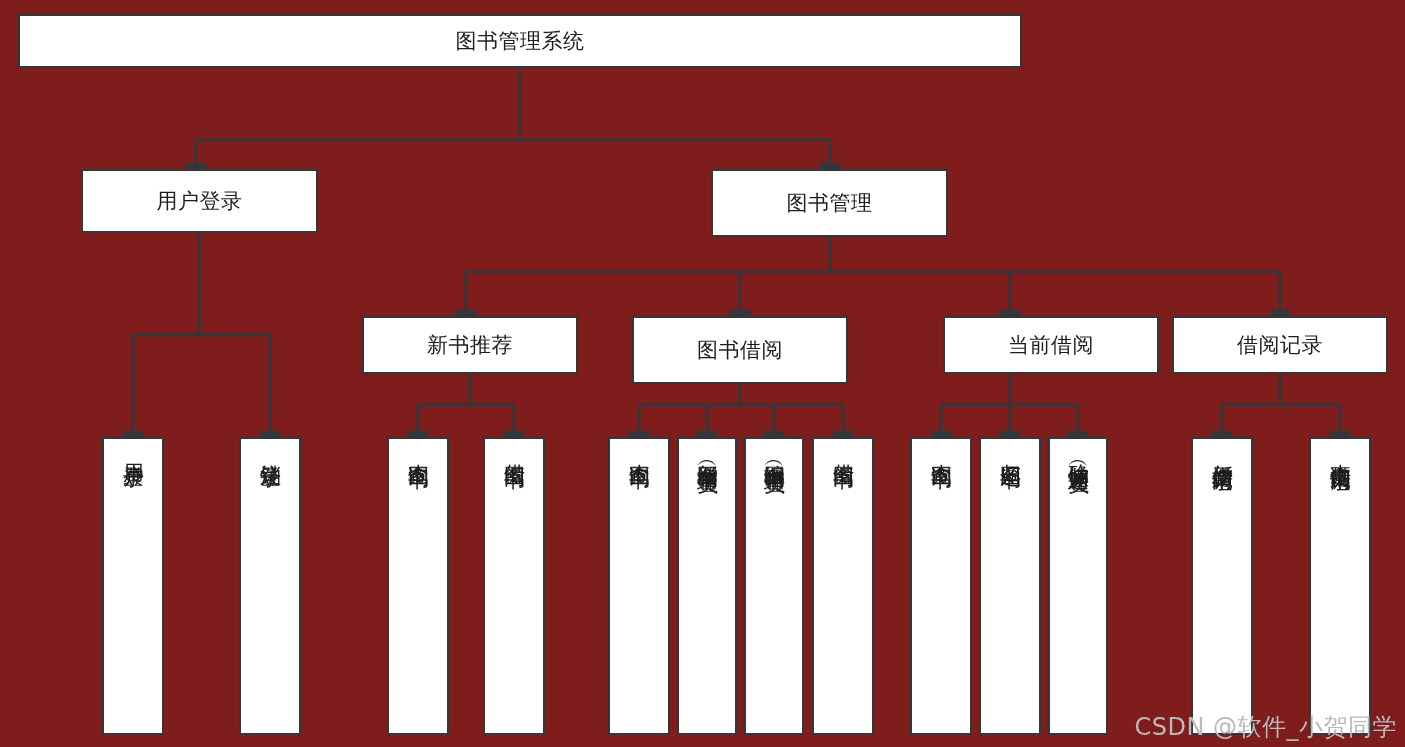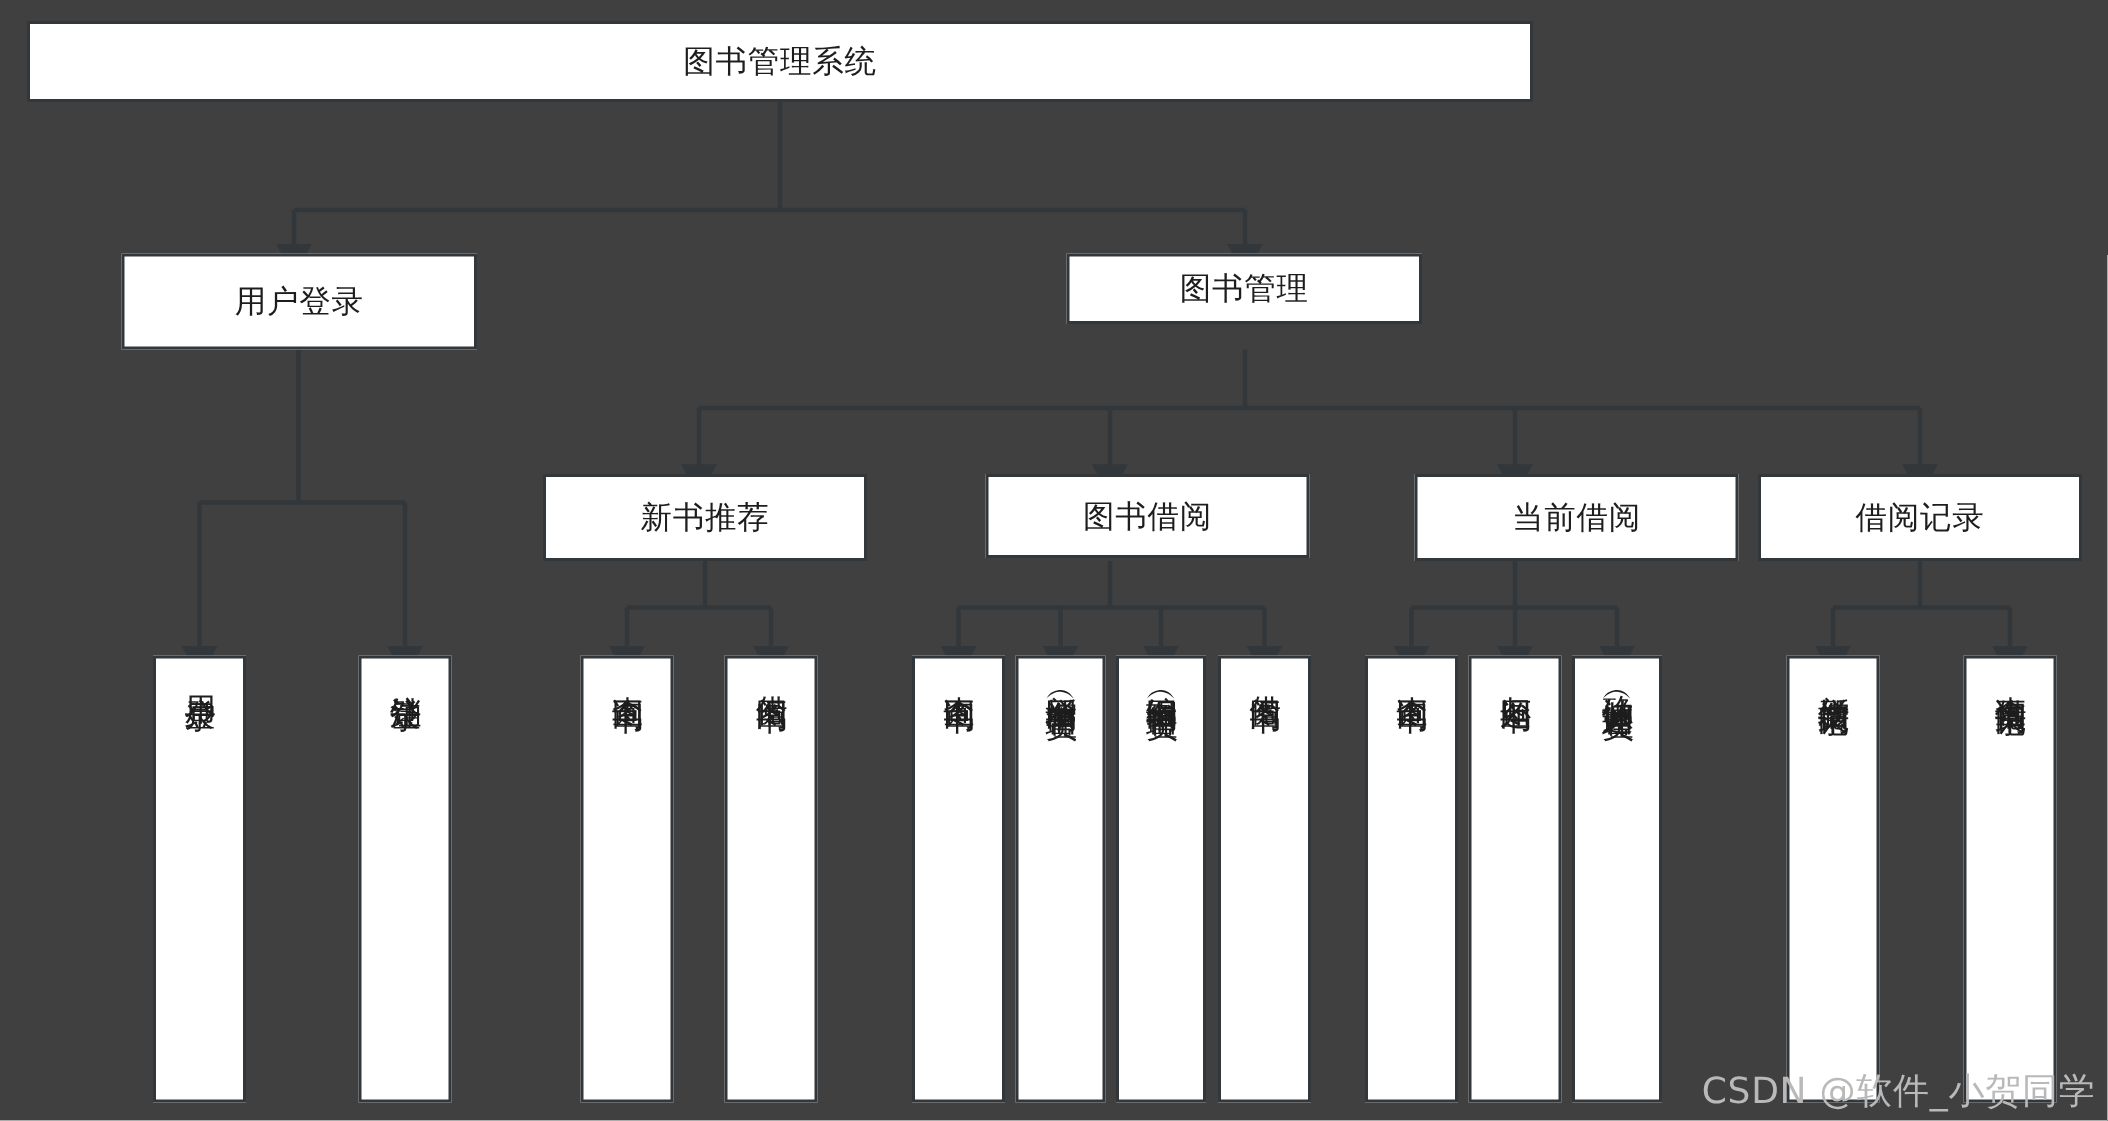--- a/index.html
+++ b/index.html
@@ -8,21 +8,21 @@
     padding: 0;
     background: #ffffff;
   }
   body {
     font-family: "DejaVu Sans", "Liberation Sans", sans-serif;
   }
   #diagram-root {
     position: relative;
     width: 1405px;
     height: 747px;
-    background: #404040;
+    background: #7f1d1d;
     overflow: hidden;
   }
   #edges-layer {
     position: absolute;
     left: 0;
     top: 0;
     width: 1405px;
     height: 747px;
     pointer-events: none;
   }
@@ -129,28 +129,28 @@
     </g>
   </svg>
 
   <div class="node root" style="left:18px; top:14px; width:1004px; height:54px;">
     <span class="node-label">图书管理系统</span>
   </div>
 
   <div class="node" style="left:81px; top:169px; width:237px; height:64px;">
     <span class="node-label">用户登录</span>
   </div>
-  <div class="node" style="left:711px; top:169px; width:237px; height:47px;">
+  <div class="node" style="left:711px; top:169px; width:237px; height:68px;">
     <span class="node-label">图书管理</span>
   </div>
 
   <div class="node" style="left:362px; top:316px; width:216px; height:58px;">
     <span class="node-label">新书推荐</span>
   </div>
-  <div class="node" style="left:632px; top:316px; width:216px; height:56px;margin-left:25px;">
+  <div class="node" style="left:632px; top:316px; width:216px; height:68px;">
     <span class="node-label">图书借阅</span>
   </div>
   <div class="node" style="left:903px; top:316px; width:216px; height:58px;margin-left:40px;">
     <span class="node-label">当前借阅</span>
   </div>
   <div class="node" style="left:1172px; top:316px; width:216px; height:58px;">
     <span class="node-label">借阅记录</span>
   </div>
 
   <div class="node leaf" style="left:102px; top:437px; width:62px; height:298px;">

